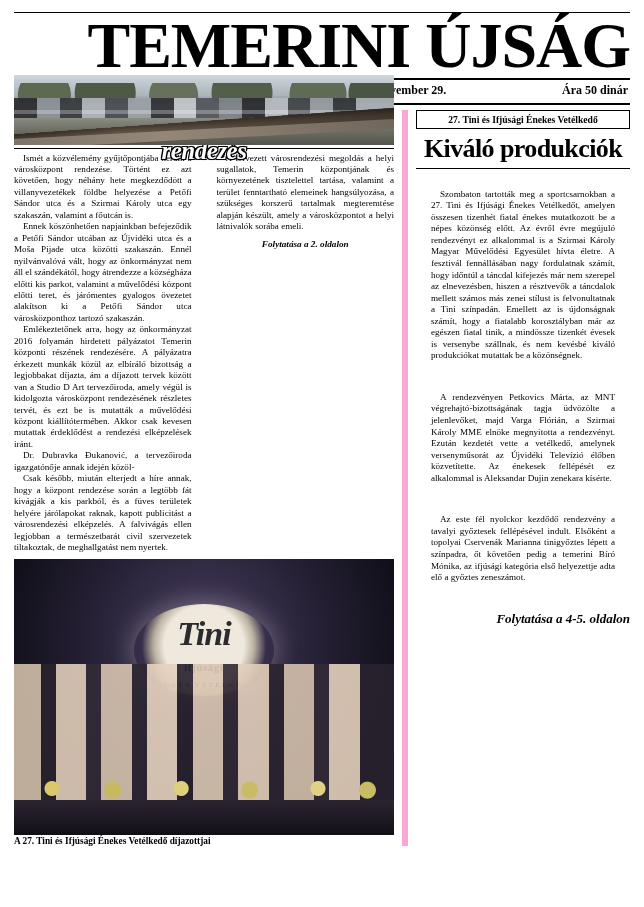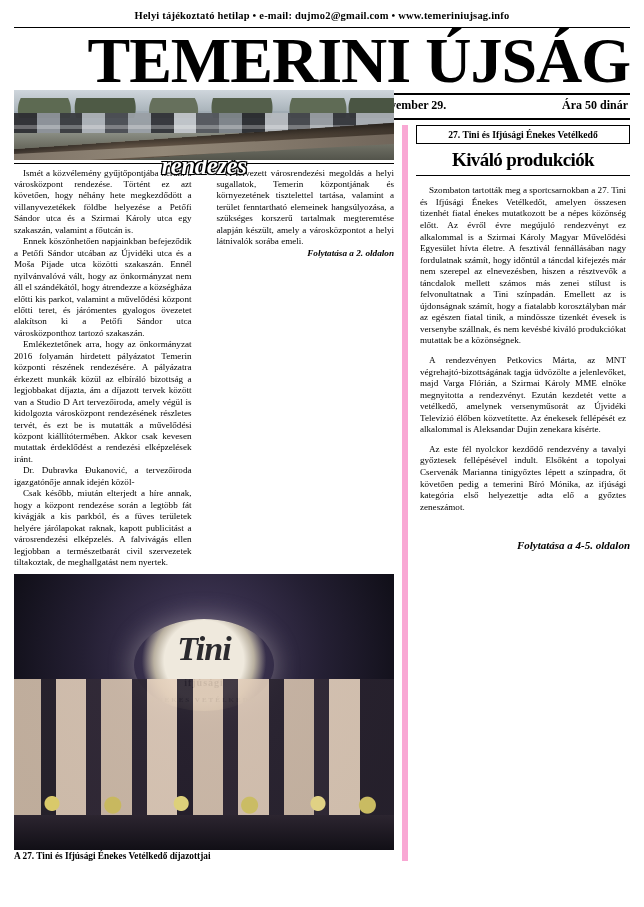--- a/index.html
+++ b/index.html
@@ -189,22 +189,22 @@
     text-align: justify;
     margin: 0 0 0 0;
     text-indent: 9px;
     hyphens: auto;
   }
   p.body.first { text-indent: 9px; }
   .cont-note {
     font-size: 9.2px;
     font-weight: bold;
     font-style: italic;
-    text-align: right;
-    margin-top: 0;
+    text-align: center;
+    margin-top: 6px;
   }
 
   
   .photo2-wrap { margin-top: 6px; }
   .photo2 {
     position: relative;
     width: 100%;
     height: 276px;
     overflow: hidden;
     background: #22c55e;
@@ -294,48 +294,47 @@
     text-align: center;
     font-size: 9.6px;
     font-weight: bold;
     padding: 3px 2px;
     margin-bottom: 4px;
   }
   .right-head {
     text-align: center;
     font-family: "Liberation Serif", serif;
     font-weight: bold;
-    font-size: 19px;
+    font-size: 26px;
     line-height: 1.05;
     letter-spacing: -0.6px;
     margin: 2px 0 5px 0;
   }
   .right-rule { border-bottom: 1px solid #000; margin: 0 0 5px 0; }
   p.body-r {
     font-size: 9.1px;
     line-height: 1.27;
     text-align: justify;
-    margin: 4px;
+    margin: 15px;
     text-indent: 9px;
     hyphens: auto;
   }
   .cont-note-r {
-    font-size: 11px;
+    font-size: 13px;
     font-weight: bold;
     font-style: italic;
     text-align: right;
-    margin-top: 22px;
+    margin-top: 12px;
   }
 </style>
 </head>
 <body>
 
 <div class="page">
 
-  <div class="top-strip">Helyi tájékoztató hetilap • e-mail: dujmo2@gmail.com • www.temeriniujsag.info</div>
   <div class="rule-thin"></div>
 
   <div class="masthead">
     <div class="title">TEMERINI ÚJSÁG</div>
   </div>
   <div class="masthead-rule-wrap">
     <div class="rule-thick"></div>
   </div>
 
   <div class="issue-line">

